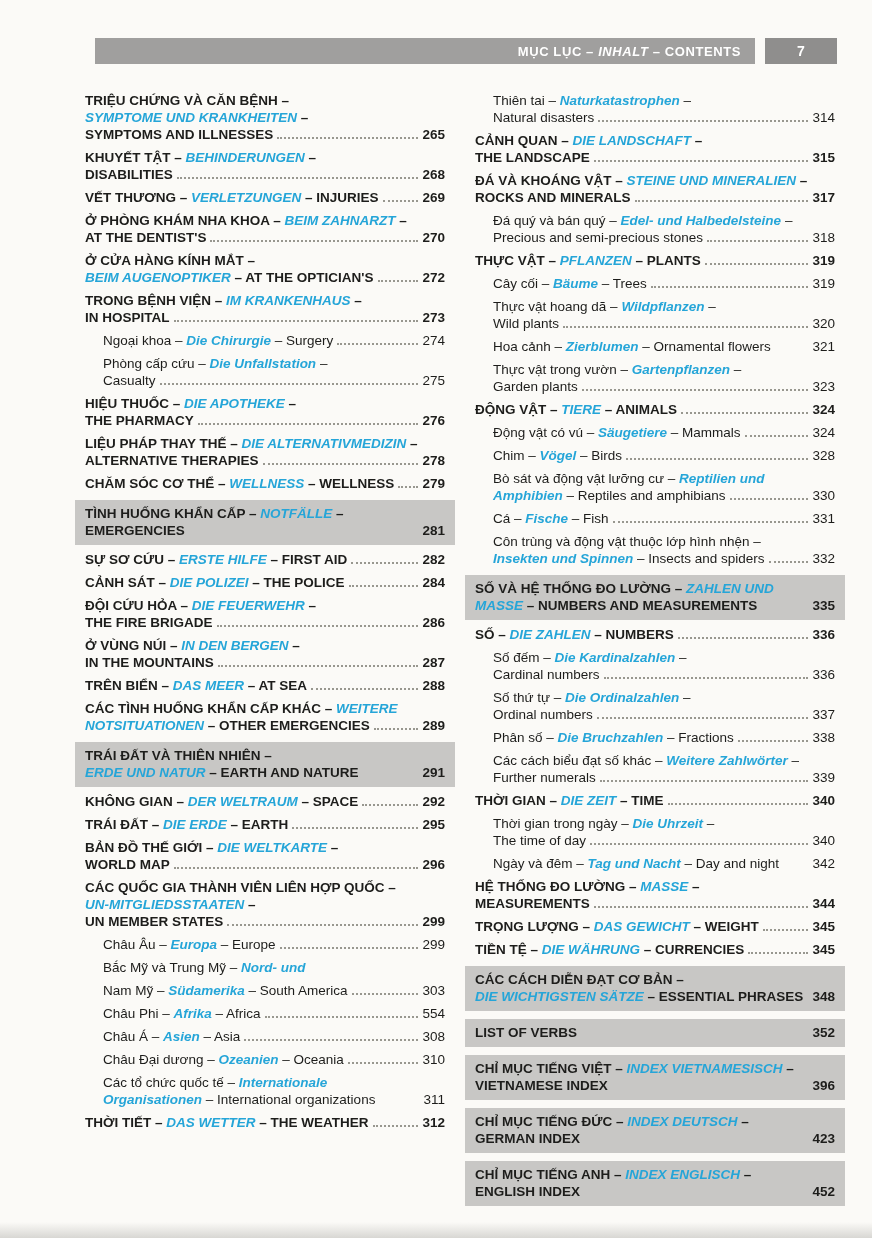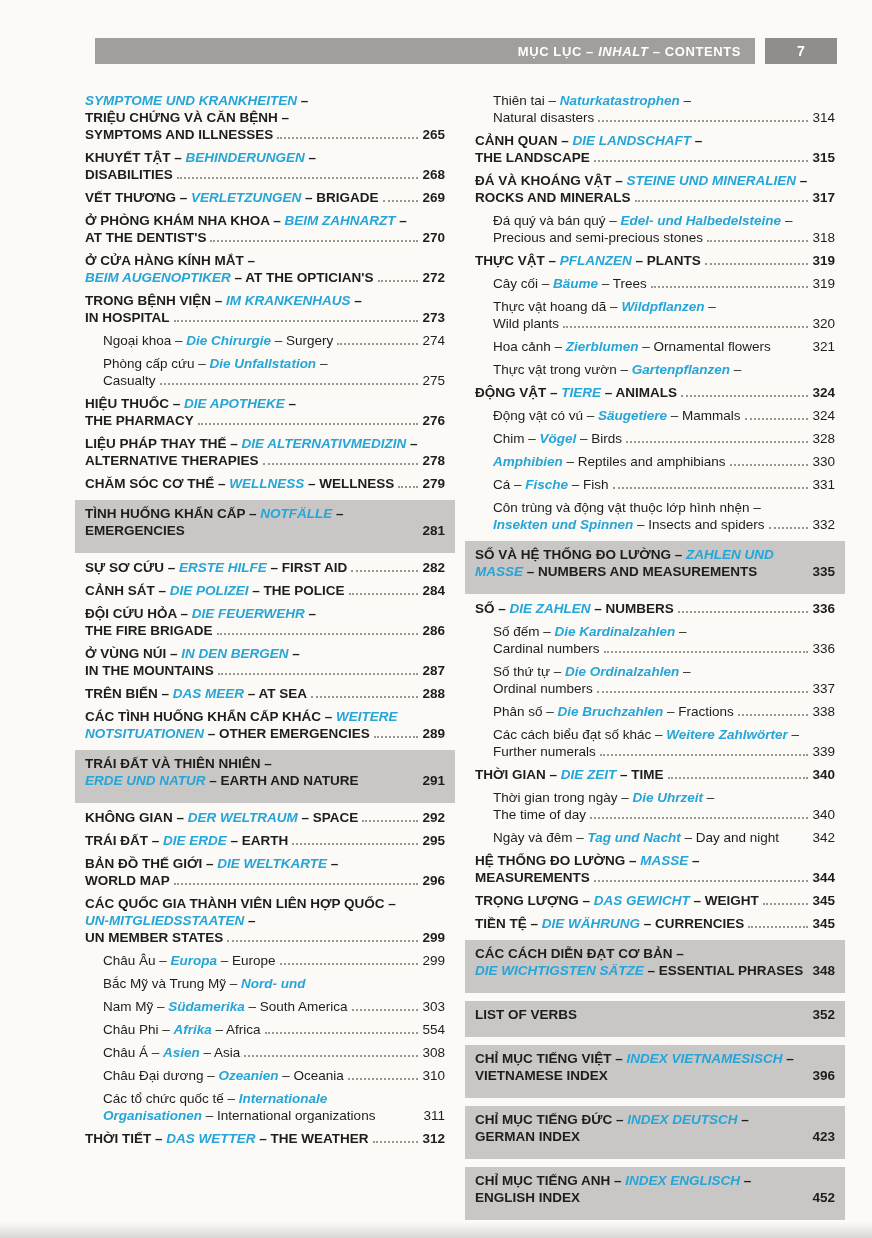--- a/index.html
+++ b/index.html
@@ -39,21 +39,21 @@
   .columns{
     position:absolute;top:86px;left:75px;
     display:flex;gap:10px;
   }
   .col{width:380px;box-sizing:border-box;}
   .entry{font-size:13.5px;line-height:17px;margin:6px 10px 0 10px;font-weight:700;}
   .entry.sub{font-weight:400;margin-left:28px;}
   .entry.header{
     background:var(--band-bg);
     margin:8px 0 2px 0;
-    padding:5px 10px 14px 10px;
+    padding:5px 10px 6px 10px;
   }
   .line{display:flex;align-items:baseline;}
   .line-text{white-space:pre-wrap;}
   .seg-vi,.seg-en,.seg-x{color:var(--ink);}
   .seg-de{color:var(--accent);font-style:italic;font-weight:700;}
   .leader{
     flex:1 1 auto;min-width:10px;height:3px;
     border-bottom:2px dotted var(--dots);
     margin:0 4px;
   }
@@ -73,44 +73,44 @@
   </div>
   <div class="page-box">
     <span>7</span>
   </div>
 </div>
 
 <div class="columns">
   <div class="col" id="col-0">
       <div class="entry main">
         <div class="line">
+          <span class="line-text"><span class="seg-vi">TRIỆU CHỨNG VÀ CĂN BỆNH –</span></span>
+        </div>
+        <div class="line">
           <span class="line-text"><span class="seg-de">SYMPTOME UND KRANKHEITEN</span><span class="seg-x"> –</span></span>
         </div>
         <div class="line">
-          <span class="line-text"><span class="seg-vi">TRIỆU CHỨNG VÀ CĂN BỆNH –</span></span>
-        </div>
-        <div class="line">
           <span class="line-text"><span class="seg-en">SYMPTOMS AND ILLNESSES</span></span>
           <span class="leader"></span>
           <span class="page-num">265</span>
         </div>
       </div>
       <div class="entry main">
         <div class="line">
           <span class="line-text"><span class="seg-vi">KHUYẾT TẬT – </span><span class="seg-de">BEHINDERUNGEN</span><span class="seg-x"> –</span></span>
         </div>
         <div class="line">
           <span class="line-text"><span class="seg-en">DISABILITIES</span></span>
           <span class="leader"></span>
           <span class="page-num">268</span>
         </div>
       </div>
       <div class="entry main">
         <div class="line">
-          <span class="line-text"><span class="seg-vi">VẾT THƯƠNG – </span><span class="seg-de">VERLETZUNGEN</span><span class="seg-x"> – </span><span class="seg-en">BRIGADE</span></span>
+          <span class="line-text"><span class="seg-vi">VẾT THƯƠNG – </span><span class="seg-de">VERLETZUNGEN</span><span class="seg-x"> – </span><span class="seg-en">INJURIES</span></span>
           <span class="leader"></span>
           <span class="page-num">269</span>
         </div>
       </div>
       <div class="entry main">
         <div class="line">
           <span class="line-text"><span class="seg-vi">Ở PHÒNG KHÁM NHA KHOA – </span><span class="seg-de">BEIM ZAHNARZT</span><span class="seg-x"> –</span></span>
         </div>
         <div class="line">
           <span class="line-text"><span class="seg-en">AT THE DENTIST'S</span></span>
@@ -417,20 +417,25 @@
         <div class="line">
           <span class="line-text"><span class="seg-vi">Hoa cảnh – </span><span class="seg-de">Zierblumen</span><span class="seg-x"> – </span><span class="seg-en">Ornamental flowers</span></span>
           <span class="spacer"></span>
           <span class="page-num">321</span>
         </div>
       </div>
       <div class="entry sub">
         <div class="line">
           <span class="line-text"><span class="seg-vi">Thực vật trong vườn – </span><span class="seg-de">Gartenpflanzen</span><span class="seg-x"> –</span></span>
         </div>
+        <div class="line">
+          <span class="line-text"><span class="seg-en">Garden plants</span></span>
+          <span class="leader"></span>
+          <span class="page-num">323</span>
+        </div>
       </div>
       <div class="entry main">
         <div class="line">
           <span class="line-text"><span class="seg-vi">ĐỘNG VẬT – </span><span class="seg-de">TIERE</span><span class="seg-x"> – </span><span class="seg-en">ANIMALS</span></span>
           <span class="leader"></span>
           <span class="page-num">324</span>
         </div>
       </div>
       <div class="entry sub">
         <div class="line">
@@ -440,20 +445,23 @@
         </div>
       </div>
       <div class="entry sub">
         <div class="line">
           <span class="line-text"><span class="seg-vi">Chim – </span><span class="seg-de">Vögel</span><span class="seg-x"> – </span><span class="seg-en">Birds</span></span>
           <span class="leader"></span>
           <span class="page-num">328</span>
         </div>
       </div>
       <div class="entry sub">
+        <div class="line">
+          <span class="line-text"><span class="seg-vi">Bò sát và động vật lưỡng cư – </span><span class="seg-de">Reptilien und</span></span>
+        </div>
         <div class="line">
           <span class="line-text"><span class="seg-de">Amphibien</span><span class="seg-x"> – </span><span class="seg-en">Reptiles and amphibians</span></span>
           <span class="leader"></span>
           <span class="page-num">330</span>
         </div>
       </div>
       <div class="entry sub">
         <div class="line">
           <span class="line-text"><span class="seg-vi">Cá – </span><span class="seg-de">Fische</span><span class="seg-x"> – </span><span class="seg-en">Fish</span></span>
           <span class="leader"></span>

